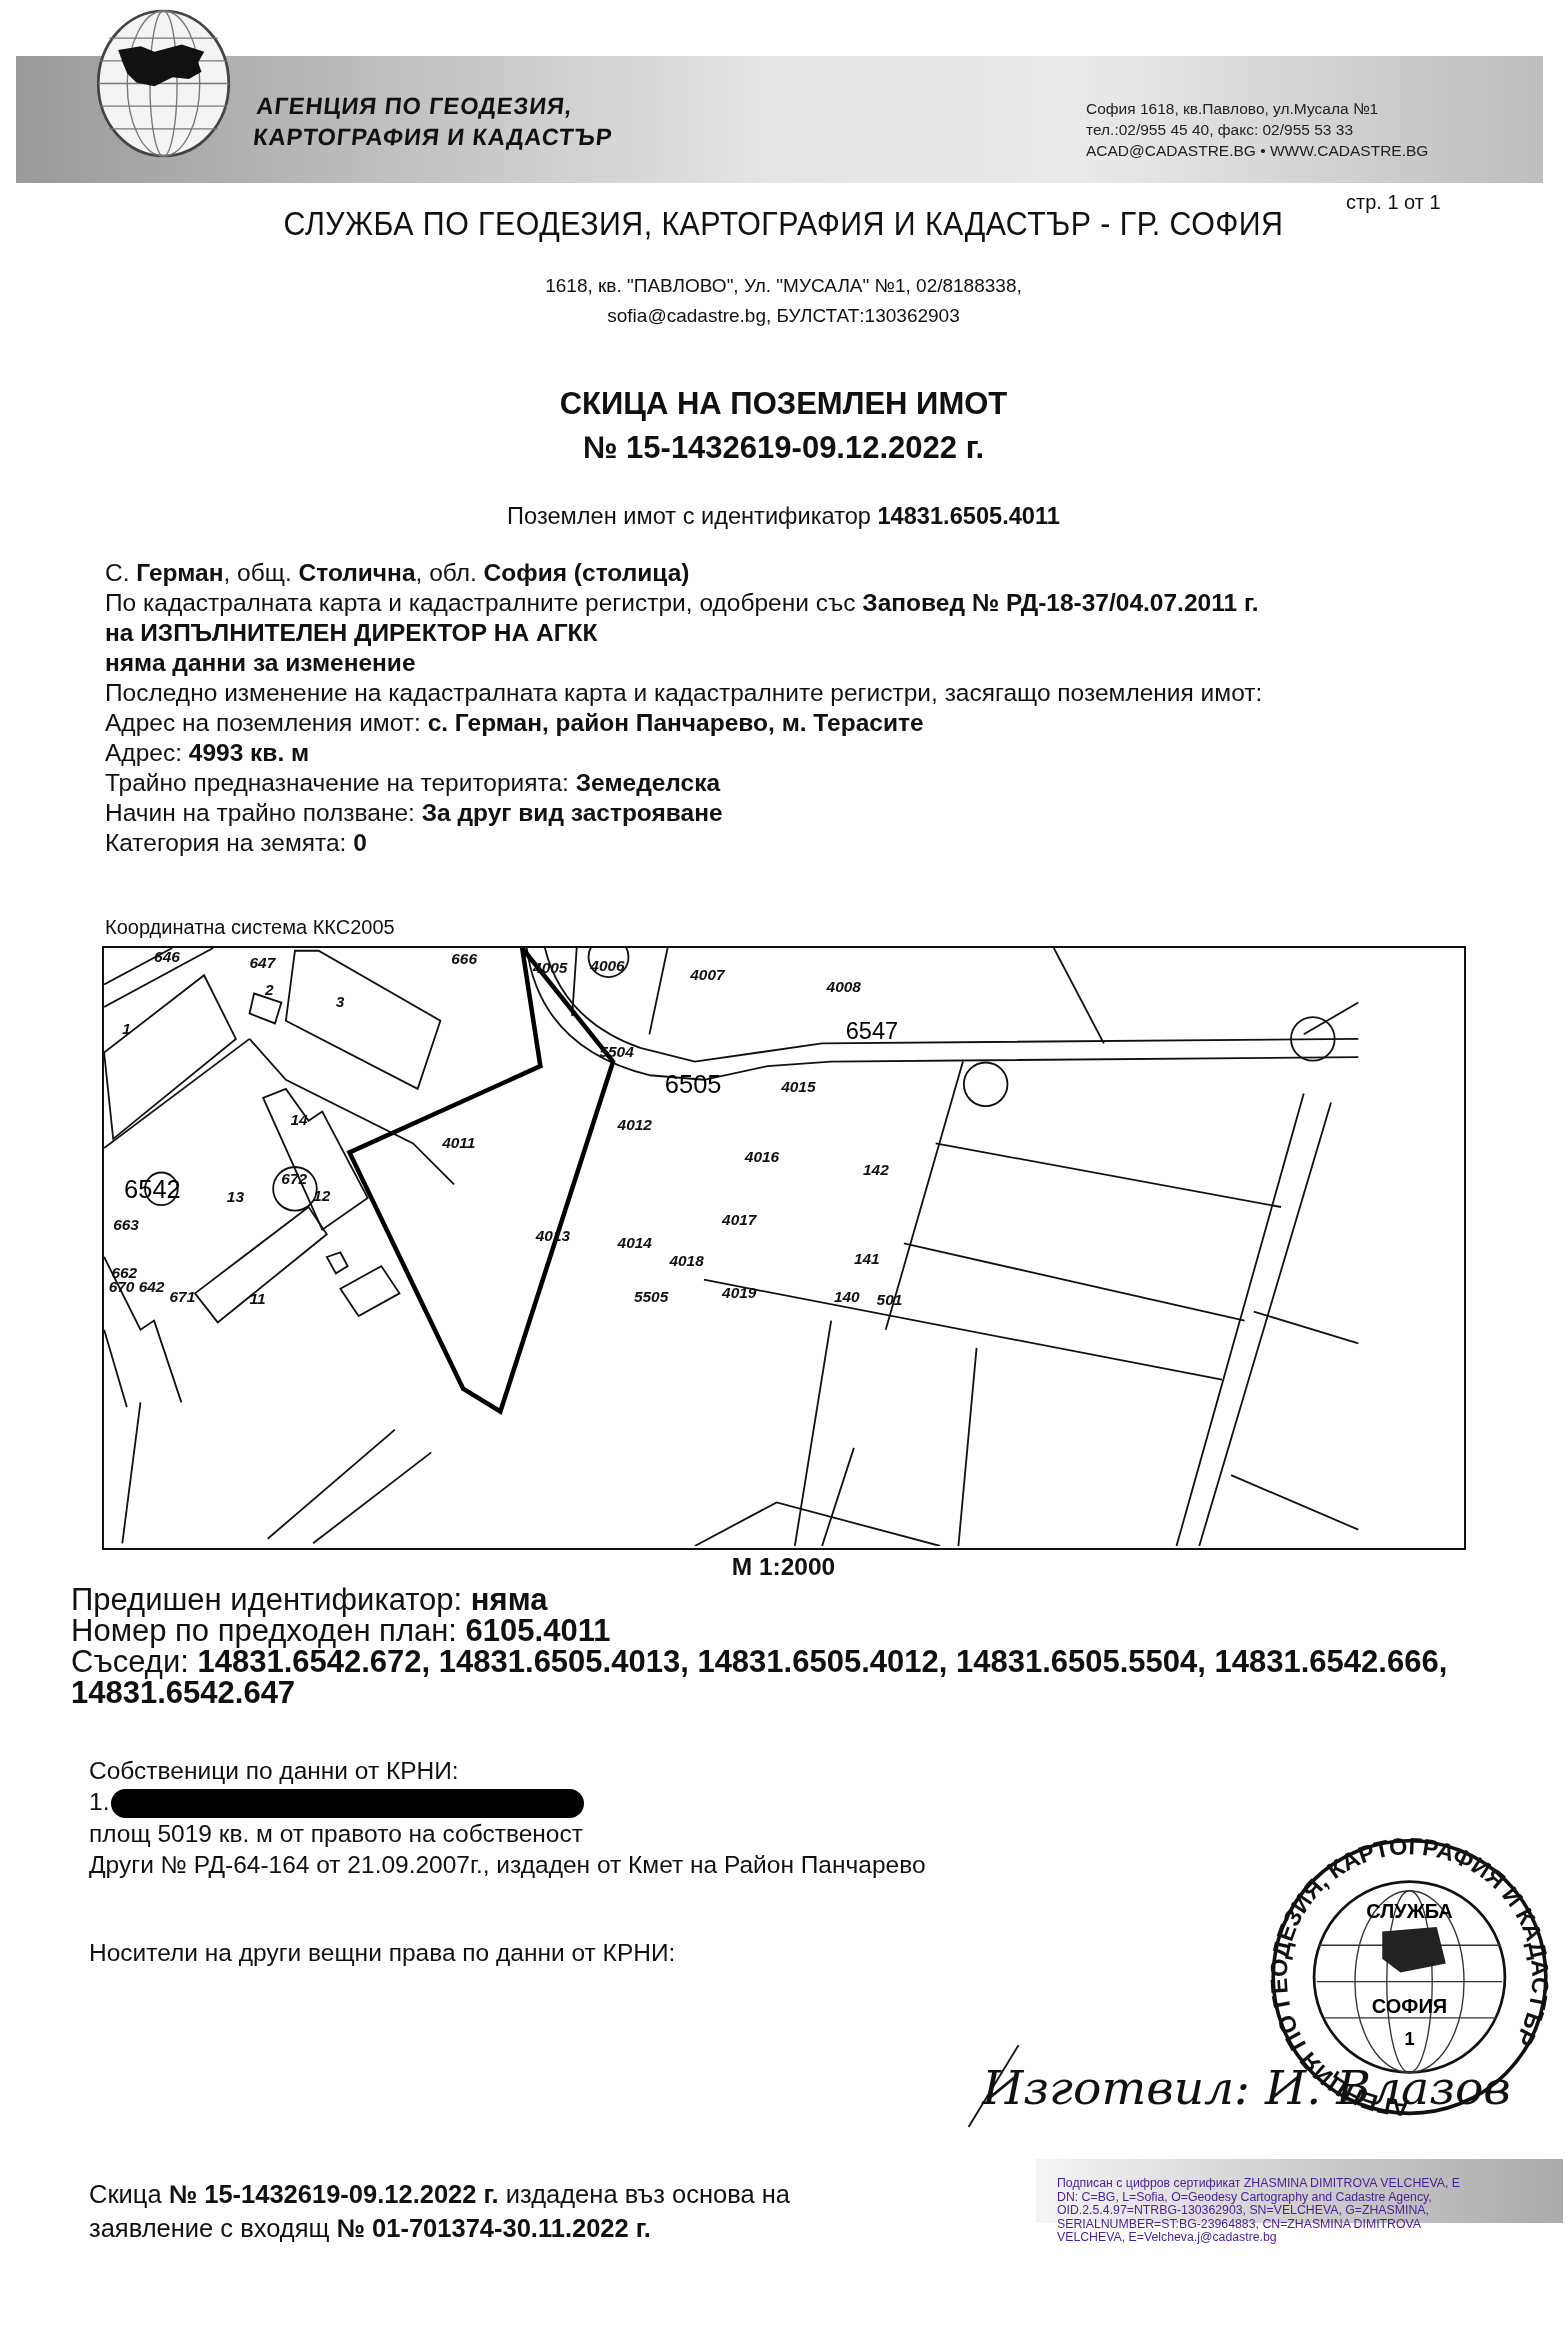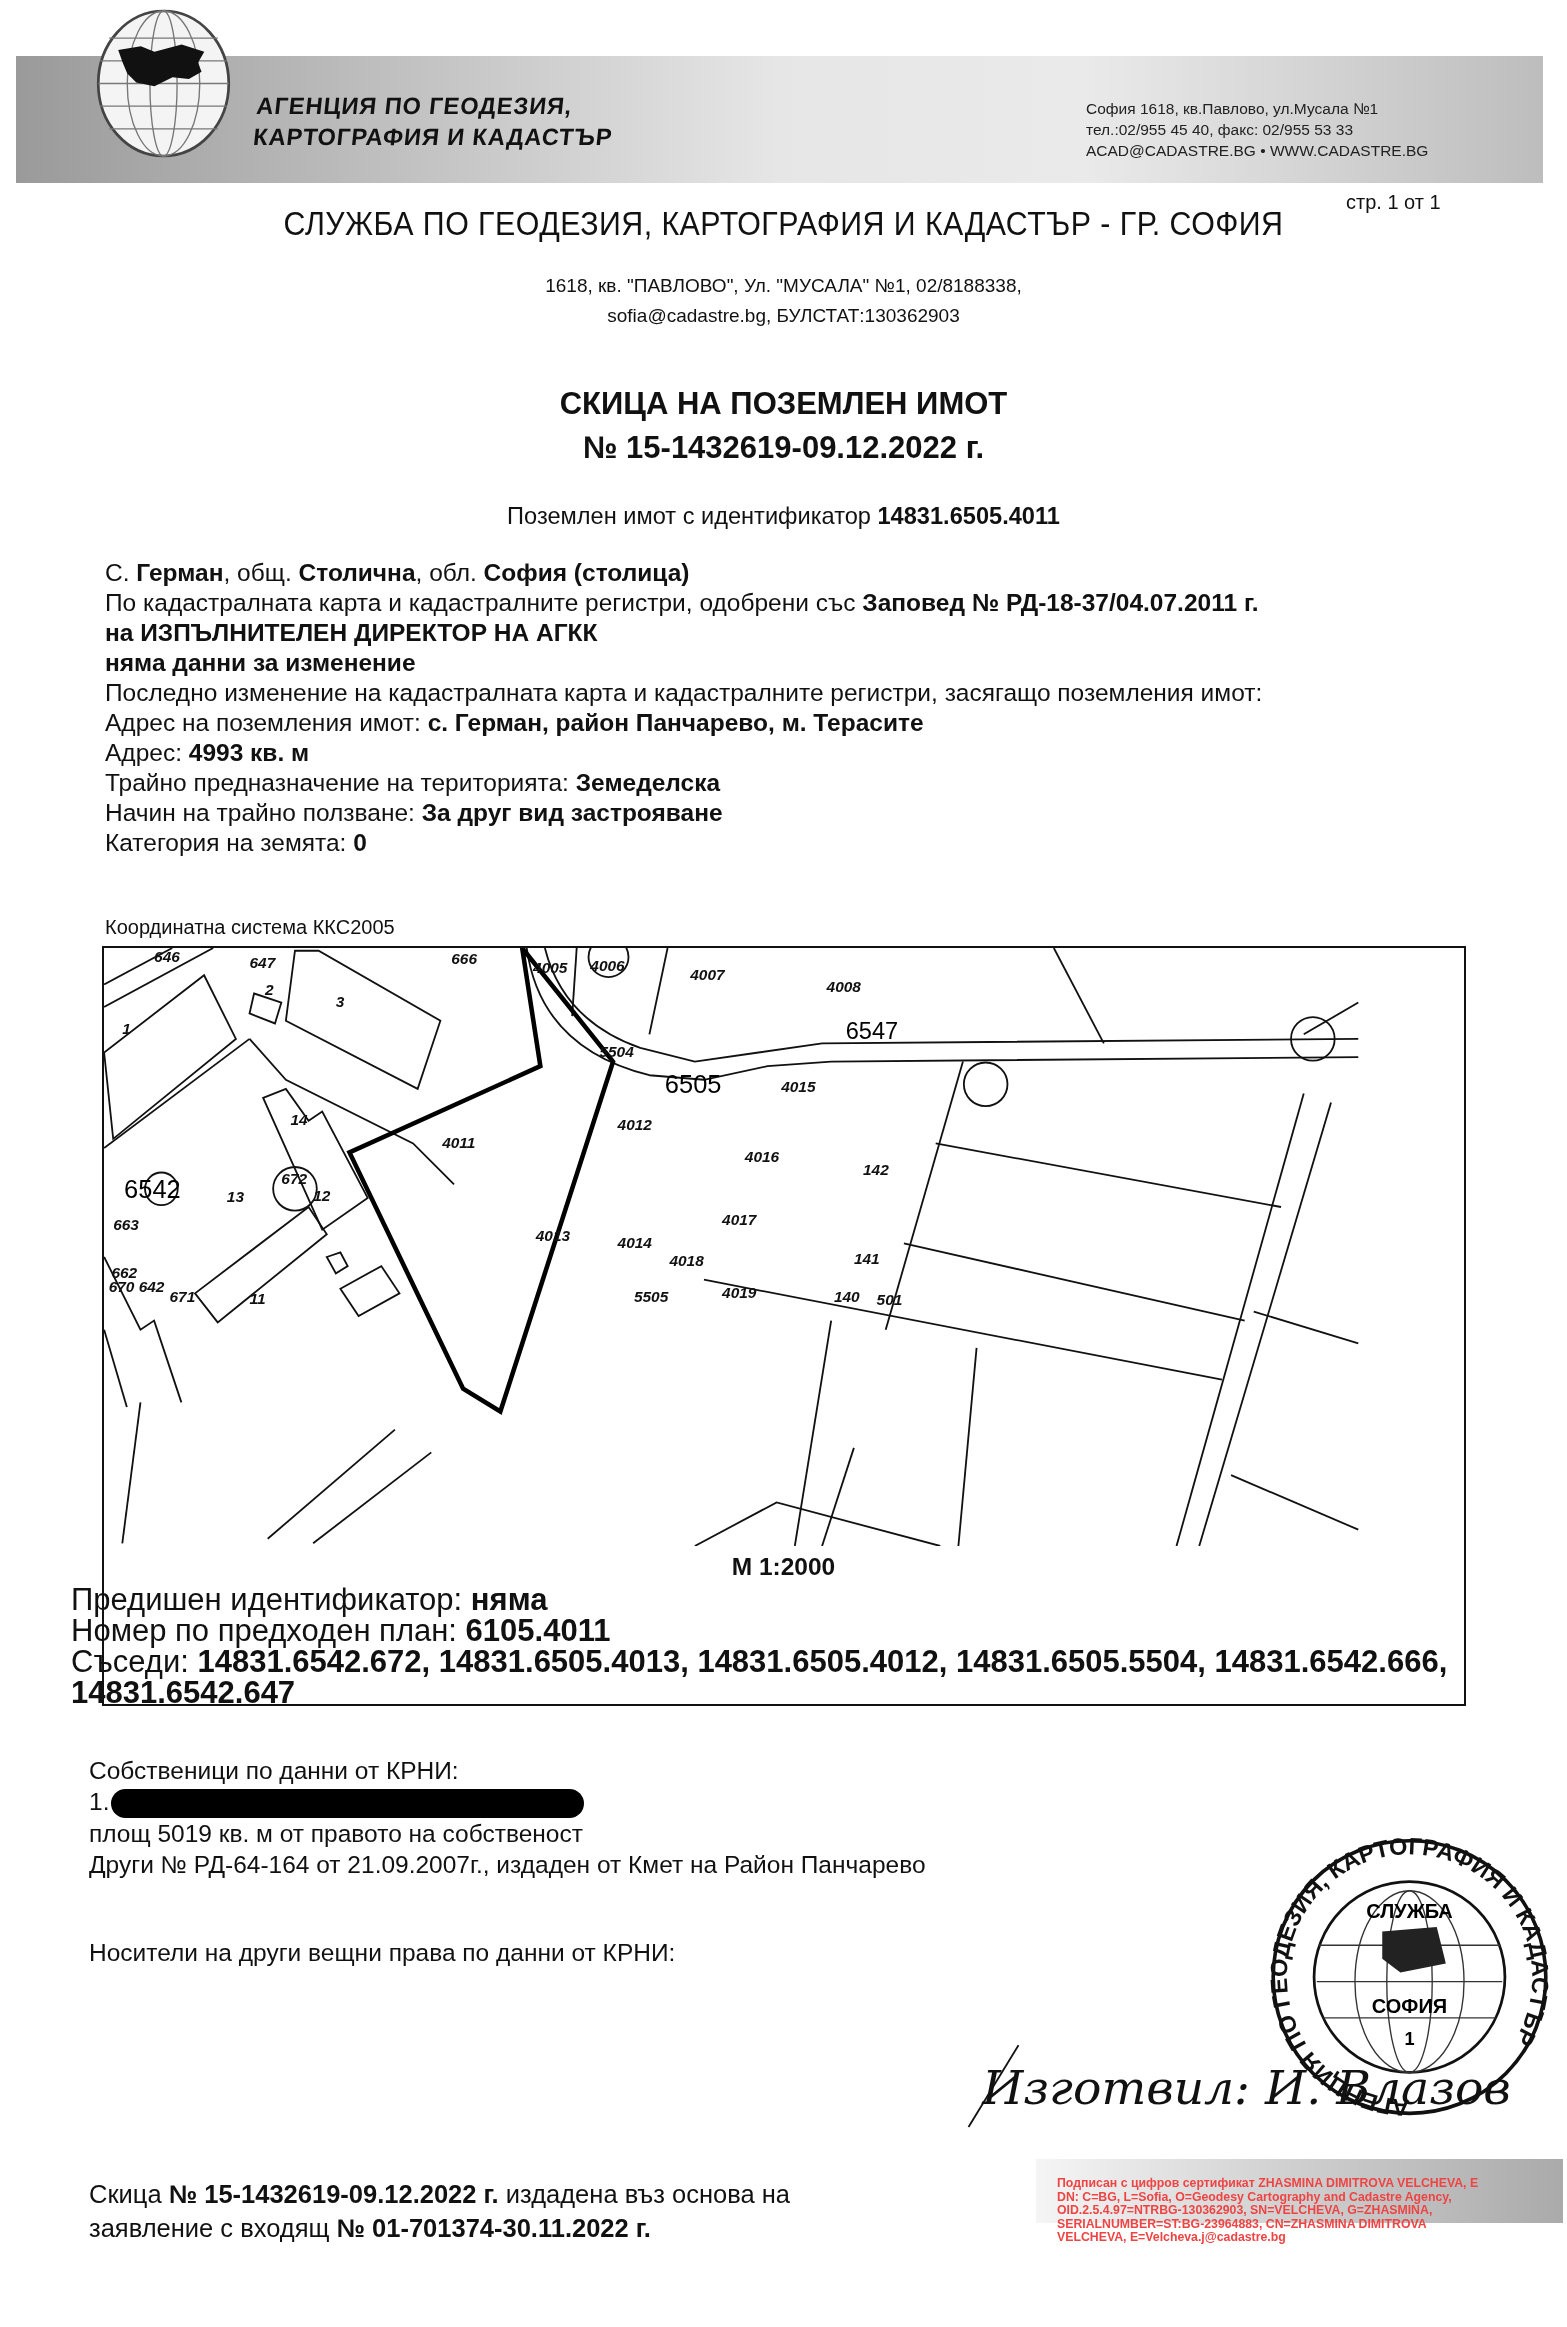--- a/index.html
+++ b/index.html
@@ -11,29 +11,29 @@
   .contact{left:1086px;top:98px;font-size:15.5px;line-height:21px;color:#222;}
   .page{left:1346px;top:191px;font-size:20px;}
   .svc-title{left:0;width:1567px;top:205px;text-align:center;font-size:33px;letter-spacing:0.5px;transform:scaleX(0.92);}
   .svc-addr{left:0;width:1567px;top:271px;text-align:center;font-size:19px;line-height:30px;}
   .doc-title{left:0;width:1567px;top:382px;text-align:center;font-size:31px;font-weight:bold;line-height:44px;}
   .ident{left:0;width:1567px;top:503px;text-align:center;font-size:23.6px;}
   .info{left:89px;top:558px;font-size:24.5px;line-height:30px;width:1418px;margin-left:16px;}
   .info div{white-space:nowrap;}
   b{font-weight:bold;}
   .coord{left:105px;top:916px;font-size:20px;}
-  .map{left:102px;top:946px;width:1364px;height:760px;border:2.7px solid #111;box-sizing:border-box;}
+  .map{left:102px;top:946px;width:1364px;height:604px;border:2.7px solid #111;box-sizing:border-box;}
   .scale{left:0;width:1567px;top:1553px;text-align:center;font-size:24.5px;font-weight:bold;}
   .after{left:71px;top:1584px;font-size:31px;line-height:31px;}
   .owners{left:89px;top:1755px;font-size:24.5px;line-height:31px;}
   .redact{display:inline-block;width:473px;height:29px;background:#000;border-radius:14.5px;vertical-align:middle;margin-left:1.8px;}
   .holders{left:89px;top:1937px;font-size:24.5px;line-height:31px;}
   .footer-left{left:89px;top:2177px;font-size:25.5px;line-height:34px;}
   .sig-box{left:1036px;top:2159px;width:527px;height:64px;background:linear-gradient(90deg,#f5f5f5 0%,#d6d6d6 40%,#aaa 100%);}
-  .sig-text{left:1057px;top:2177px;font-size:12.3px;line-height:13.6px;font-weight:bold;color:#ef4444;width:509px;}
+  .sig-text{left:1057px;top:2177px;font-size:12.3px;line-height:13.6px;font-weight:normal;color:#4c1d95;width:509px;}
   .stamp{left:1255px;top:1827px;width:309px;height:291px;}
   .signature{left:964px;top:2027px;width:545px;height:109px;}
   .lbl{font-family:"Liberation Sans",sans-serif;font-style:italic;font-weight:bold;font-size:17px;fill:#111;}
 </style>
 </head>
 <body>
 
 <div class="abs banner"></div>
 <svg class="abs logo" viewBox="0 0 160 170">
   <ellipse cx="80" cy="85" rx="72" ry="80" fill="#f4f4f4" stroke="#444" stroke-width="3"></ellipse>

